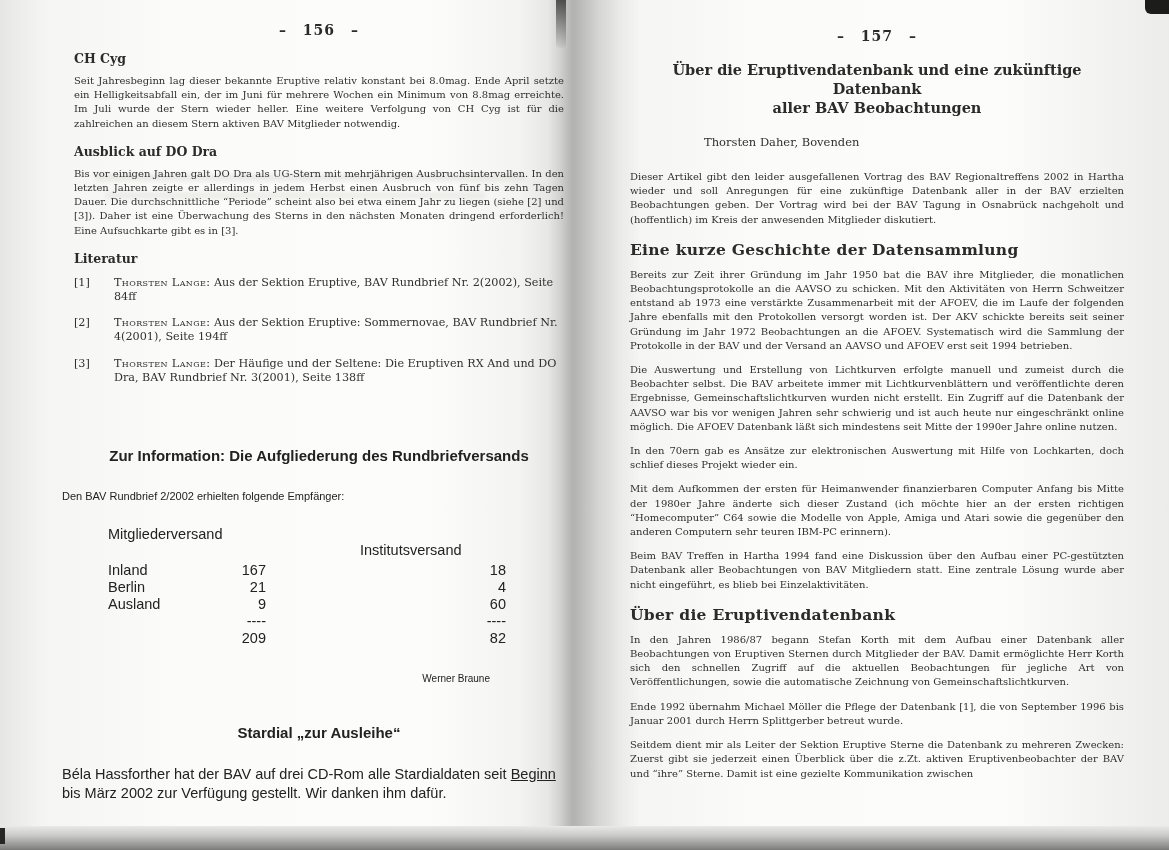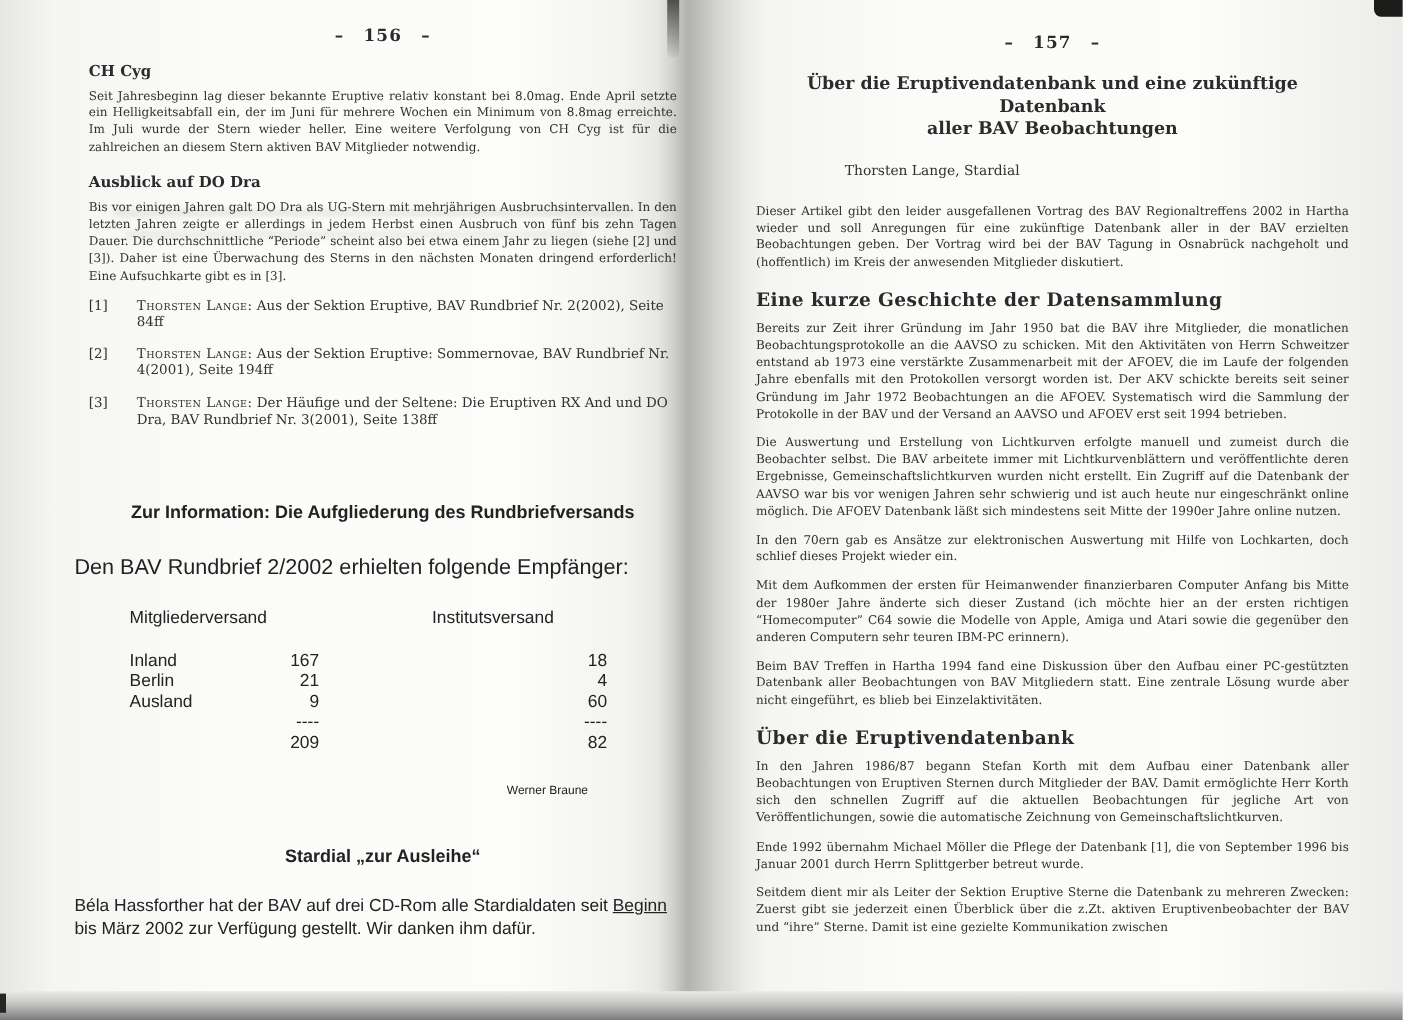--- a/index.html
+++ b/index.html
@@ -50,24 +50,24 @@
   .serif-p { font-size:10px; line-height:14.2px; text-align:justify; margin-bottom:10px; color:#303030; }
 
   .refs { margin-top:10px; }
   .ref { display:flex; font-size:11.2px; line-height:14.2px; margin-bottom:12px; color:#303030; }
   .ref-label { width:40px; flex:none; }
   .ref-body { flex:1; }
   .ref-author { font-variant:small-caps; letter-spacing:.4px; }
 
   .sans { font-family:"Liberation Sans", sans-serif; color:#222; }
   .info-title { font-weight:bold; font-size:15px; text-align:center; margin:62px 0 26px; }
-  .info-intro { font-size:18px; margin-bottom:24px; margin-left:-12px; }
+  .info-intro { font-size:11px; margin-bottom:24px; margin-left:-12px; }
 
   .vtable-head { position:relative; height:20px; font-size:14.5px; margin-left:34px; margin-bottom:16px; }
-  .vtable-head .c2 { position:absolute; left:252px; top:0; }
+  .vtable-head .c2 { position:absolute; left:252px; top:16px; }
   .vtable { display:grid; grid-template-columns:74px 84px 176px 64px; font-size:14.5px; line-height:17px; margin-left:34px; }
   .vtable .num { text-align:right; }
 
   .sig { text-align:right; padding-right:74px; font-size:10px; margin-top:26px; }
 
   .stardial-title { font-weight:bold; font-size:15px; text-align:center; margin:40px 0 24px; }
   .stardial-p { font-size:14.5px; line-height:19px; margin-bottom:17px; margin-left:-12px; }
   .stardial-p .u { text-decoration:underline; }
 
   .article-title { text-align:center; font-weight:bold; font-size:14.5px; line-height:19px; margin-bottom:18px; }
@@ -86,20 +86,21 @@
 
 <div class="left-col">
   <div class="pagenum">– 156 –</div>
 
   <div class="serif-h">CH Cyg</div>
   <p class="serif-p">Seit Jahresbeginn lag dieser bekannte Eruptive relativ konstant bei 8.0mag. Ende April setzte ein Helligkeitsabfall ein, der im Juni für mehrere Wochen ein Minimum von 8.8mag erreichte. Im Juli wurde der Stern wieder heller. Eine weitere Verfolgung von CH Cyg ist für die zahlreichen an diesem Stern aktiven BAV Mitglieder notwendig.</p>
 
   <div class="serif-h">Ausblick auf DO Dra</div>
   <p class="serif-p">Bis vor einigen Jahren galt DO Dra als UG-Stern mit mehrjährigen Ausbruchsintervallen. In den letzten Jahren zeigte er allerdings in jedem Herbst einen Ausbruch von fünf bis zehn Tagen Dauer. Die durchschnittliche “Periode” scheint also bei etwa einem Jahr zu liegen (siehe [2] und [3]). Daher ist eine Überwachung des Sterns in den nächsten Monaten dringend erforderlich! Eine Aufsuchkarte gibt es in [3].</p>
 
+  <div class="serif-h">Literatur</div>
   <div class="refs">
     <div class="ref">
       <span class="ref-label">[1]</span>
       <span class="ref-body"><span class="ref-author">Thorsten Lange:</span><span> Aus der Sektion Eruptive, BAV Rundbrief Nr. 2(2002), Seite 84ff</span></span>
     </div>
     <div class="ref">
       <span class="ref-label">[2]</span>
       <span class="ref-body"><span class="ref-author">Thorsten Lange:</span><span> Aus der Sektion Eruptive: Sommernovae, BAV Rundbrief Nr. 4(2001), Seite 194ff</span></span>
     </div>
     <div class="ref">
@@ -153,21 +154,21 @@
 
 <div class="right-col">
   <div class="pagenum">– 157 –</div>
 
   <div class="article-title">
     <div>Über die Eruptivendatenbank und eine zukünftige Datenbank</div>
     <div>aller BAV Beobachtungen</div>
   </div>
 
   <div class="author-block">
-    <div>Thorsten Lange, Stardial</div>
+    <div>Thorsten Daher, Bovenden</div>
   </div>
 
   <p class="serif-p">Dieser Artikel gibt den leider ausgefallenen Vortrag des BAV Regionaltreffens 2002 in Hartha wieder und soll Anregungen für eine zukünftige Datenbank aller in der BAV erzielten Beobachtungen geben. Der Vortrag wird bei der BAV Tagung in Osnabrück nachgeholt und (hoffentlich) im Kreis der anwesenden Mitglieder diskutiert.</p>
 
   <div class="section-h">Eine kurze Geschichte der Datensammlung</div>
   <p class="serif-p">Bereits zur Zeit ihrer Gründung im Jahr 1950 bat die BAV ihre Mitglieder, die monatlichen Beobachtungsprotokolle an die AAVSO zu schicken. Mit den Aktivitäten von Herrn Schweitzer entstand ab 1973 eine verstärkte Zusammenarbeit mit der AFOEV, die im Laufe der folgenden Jahre ebenfalls mit den Protokollen versorgt worden ist. Der AKV schickte bereits seit seiner Gründung im Jahr 1972 Beobachtungen an die AFOEV. Systematisch wird die Sammlung der Protokolle in der BAV und der Versand an AAVSO und AFOEV erst seit 1994 betrieben.</p>
   <p class="serif-p">Die Auswertung und Erstellung von Lichtkurven erfolgte manuell und zumeist durch die Beobachter selbst. Die BAV arbeitete immer mit Lichtkurvenblättern und veröffentlichte deren Ergebnisse, Gemeinschaftslichtkurven wurden nicht erstellt. Ein Zugriff auf die Datenbank der AAVSO war bis vor wenigen Jahren sehr schwierig und ist auch heute nur eingeschränkt online möglich. Die AFOEV Datenbank läßt sich mindestens seit Mitte der 1990er Jahre online nutzen.</p>
   <p class="serif-p">In den 70ern gab es Ansätze zur elektronischen Auswertung mit Hilfe von Lochkarten, doch schlief dieses Projekt wieder ein.</p>
   <p class="serif-p">Mit dem Aufkommen der ersten für Heimanwender finanzierbaren Computer Anfang bis Mitte der 1980er Jahre änderte sich dieser Zustand (ich möchte hier an der ersten richtigen “Homecomputer” C64 sowie die Modelle von Apple, Amiga und Atari sowie die gegenüber den anderen Computern sehr teuren IBM-PC erinnern).</p>
   <p class="serif-p">Beim BAV Treffen in Hartha 1994 fand eine Diskussion über den Aufbau einer PC-gestützten Datenbank aller Beobachtungen von BAV Mitgliedern statt. Eine zentrale Lösung wurde aber nicht eingeführt, es blieb bei Einzelaktivitäten.</p>

